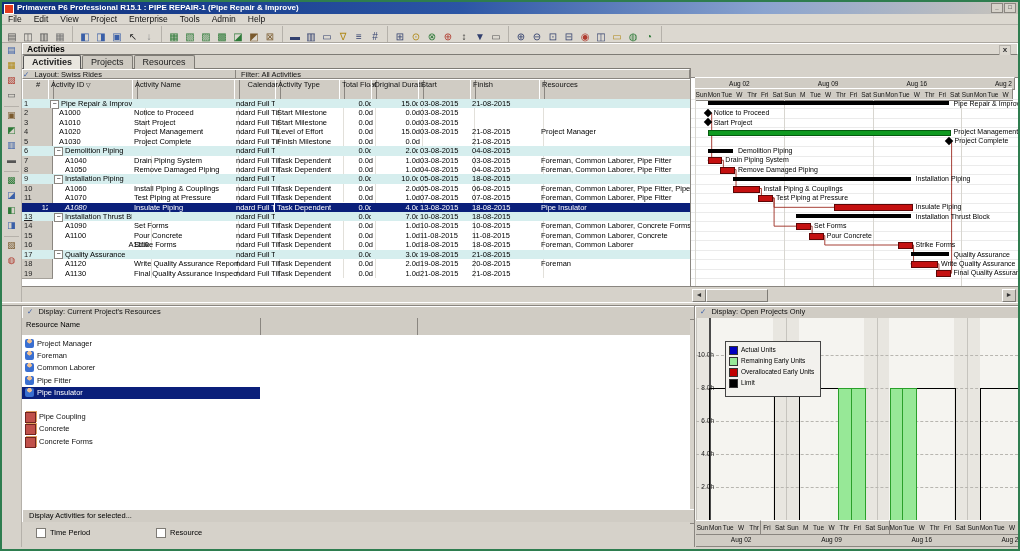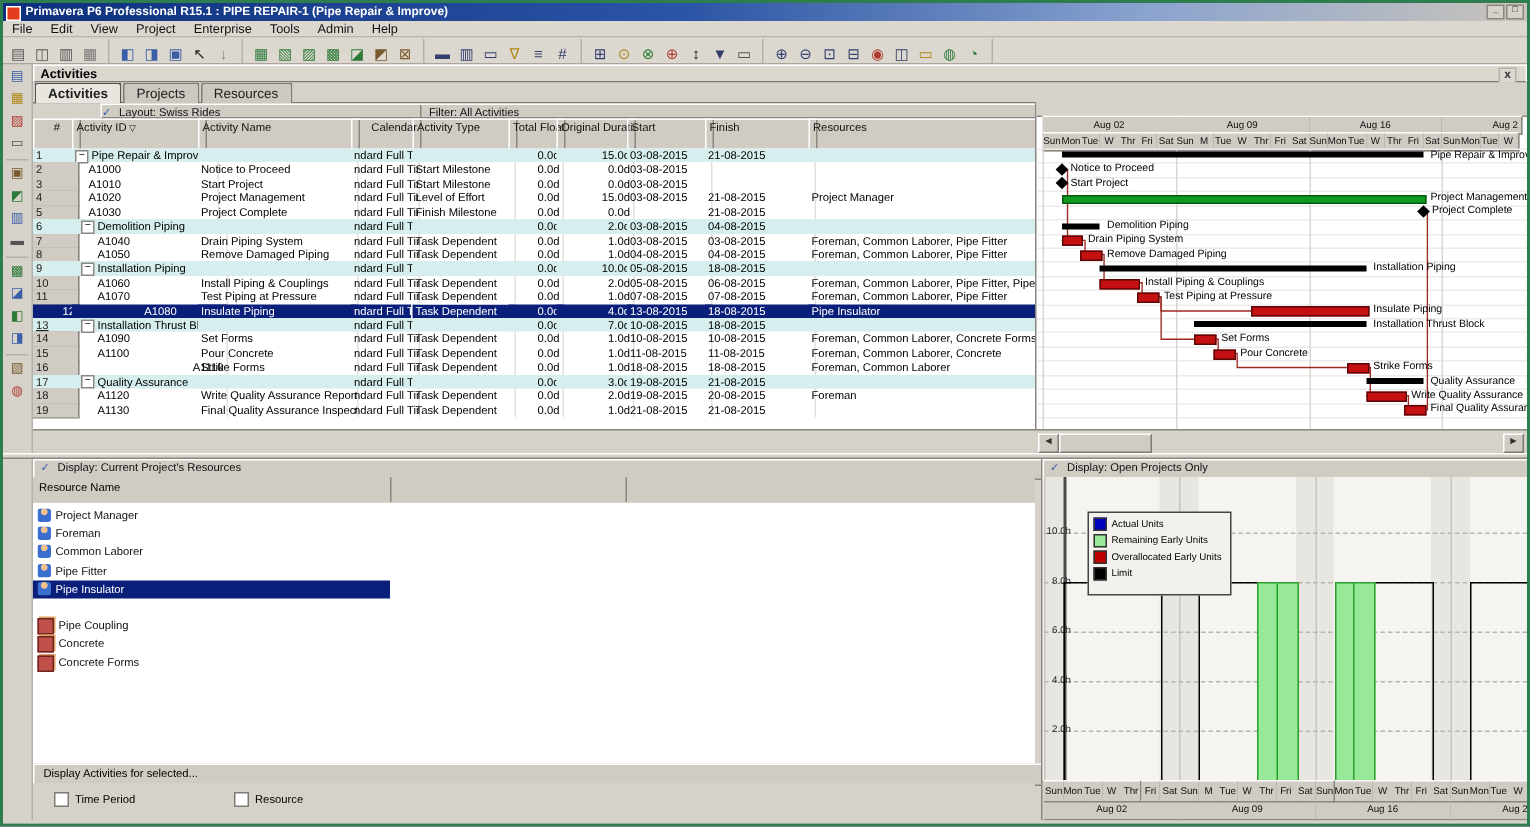--- a/index.html
+++ b/index.html
@@ -17,21 +17,21 @@
   .ticon{display:inline-block;width:15px;height:15px;font-size:10px;line-height:14px;text-align:center;color:#33406e;margin:0 0.5px;}
   #sidebar{left:0;top:41px;width:20px;height:504px;background:#d6d2ca;border-right:1px solid #b5b1aa;}
   .sicon{width:16px;height:14px;margin:1px auto 0 auto;font-size:9px;line-height:13px;text-align:center;}
   .ssep{height:3px;border-bottom:1px solid #b5b1aa;margin:0 2px 2px 2px;}
   #ptitle{left:20px;top:41px;width:996px;height:12px;background:#dcd8d0;border:1px solid #fff;border-bottom-color:#7e7b75;
           font-size:8.5px;font-weight:bold;line-height:11px;padding-left:4px;}
   #ptitle .x{position:absolute;right:6px;top:1px;width:10px;height:9px;font-size:8px;line-height:8px;text-align:center;color:#333;border:1px solid #b5b1aa;background:#dcd8d0;}
   #tabs{left:20px;top:53px;width:996px;height:14px;background:#d6d2ca;border-bottom:1px solid #7e7b75;font-size:9px;}
   .tab{display:inline-block;height:13px;line-height:13px;padding:0 8px;margin-left:1px;border:1px solid #7e7b75;border-bottom:none;background:#cdc9c1;color:#222;border-radius:2px 2px 0 0;}
   .tab.active{background:#e9e6df;font-weight:bold;border-color:#555;position:relative;top:0px;}
-  #layoutbar{left:20px;top:67px;width:668px;height:10px;background:#d0ccc4;border:1px solid #fff;border-bottom-color:#8a8680;border-right-color:#8a8680;font-size:7.5px;line-height:9px;color:#111;margin-left:45px;}
+  #layoutbar{left:20px;top:67px;width:668px;height:10px;background:#d0ccc4;border:1px solid #fff;border-bottom-color:#8a8680;border-right-color:#8a8680;font-size:7.5px;line-height:9px;color:#111;}
   #tblhead{left:20px;top:77px;width:668px;height:20px;background:#d0ccc4;font-size:7.5px;color:#111;}
   .hcell{position:absolute;top:0;height:20px;border-right:1px solid #8a8680;border-bottom:1px solid #8a8680;border-top:1px solid #fff;border-left:1px solid #fff;
          padding:1px 2px;line-height:8.5px;overflow:hidden;white-space:nowrap;}
   #tblrows{left:20px;top:97px;width:668px;height:187px;background:#fff;overflow:hidden;}
   .trow{position:absolute;left:0;width:668px;height:9.42px;}
   .tcell{position:absolute;top:0;height:9.42px;font-size:7.5px;line-height:9.42px;white-space:nowrap;overflow:hidden;padding:0 2px;border-right:1px solid #e2e0da;}
   .numcell{background:#d0ccc4;border-right:1px solid #8a8680;border-bottom:1px solid #a5a19a;text-align:center;color:#222;}
   .grp .tcell{background:#d6eeee;}
   .sel .tcell{background:#0a1f7a;color:#fff;}
   .expand{display:inline-block;width:7px;height:7px;border:1px solid #8a8680;background:#fff;color:#000;font-size:7px;line-height:5px;text-align:center;margin-right:2px;vertical-align:middle;}
@@ -256,21 +256,21 @@
         <div class="tcell" style="left: 212px; width: 41px; text-align: right;">ndard Full Time</div>
         <div class="tcell" style="left: 253px; width: 64px; text-align: left;">Task Dependent</div>
         <div class="tcell" style="left: 317px; width: 32px; text-align: right;">0.0d</div>
         <div class="tcell" style="left: 349px; width: 47px; text-align: right;">1.0d</div>
         <div class="tcell" style="left: 396px; width: 52px; text-align: left;">07-08-2015</div>
         <div class="tcell" style="left: 448px; width: 69px; text-align: left;">07-08-2015</div>
         <div class="tcell" style="left: 517px; width: 151px; text-align: left;">Foreman, Common Laborer, Pipe Fitter</div>
       </div>
       <div class="trow sel" style="top: 103.62px;">
         <div class="tcell numcell" style="left: 0px; width: 26px; text-align: right;">12</div>
-        <div class="tcell" style="left: 26px; width: 84px; text-align: center; padding-left: 17px;">A1080</div>
+        <div class="tcell" style="left: 26px; width: 84px; text-align: left; padding-left: 17px; font-style: italic;">A1080</div>
         <div class="tcell" style="left: 110px; width: 102px; text-align: left;">Insulate Piping</div>
         <div class="tcell" style="left: 212px; width: 41px; text-align: right;">ndard Full Time</div>
         <div class="tcell" style="left: 253px; width: 64px; text-align: left; outline: rgb(255, 255, 255) solid 1px;">Task Dependent</div>
         <div class="tcell" style="left: 317px; width: 32px; text-align: right;">0.0d</div>
         <div class="tcell" style="left: 349px; width: 47px; text-align: right;">4.0d</div>
         <div class="tcell" style="left: 396px; width: 52px; text-align: left;">13-08-2015</div>
         <div class="tcell" style="left: 448px; width: 69px; text-align: left;">18-08-2015</div>
         <div class="tcell" style="left: 517px; width: 151px; text-align: left;">Pipe Insulator</div>
       </div>
       <div class="trow grp" style="top: 113.04px;">

